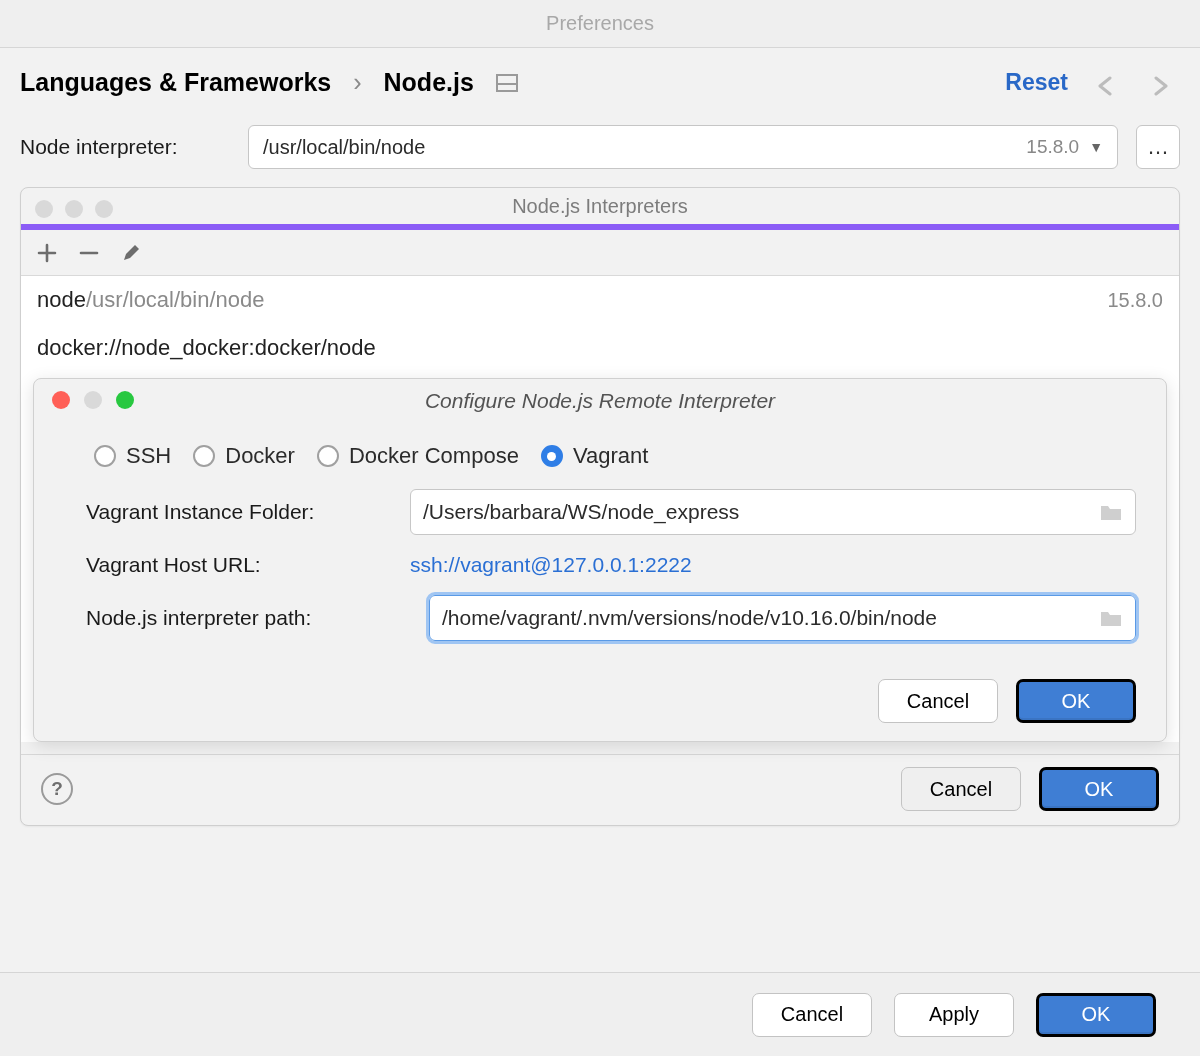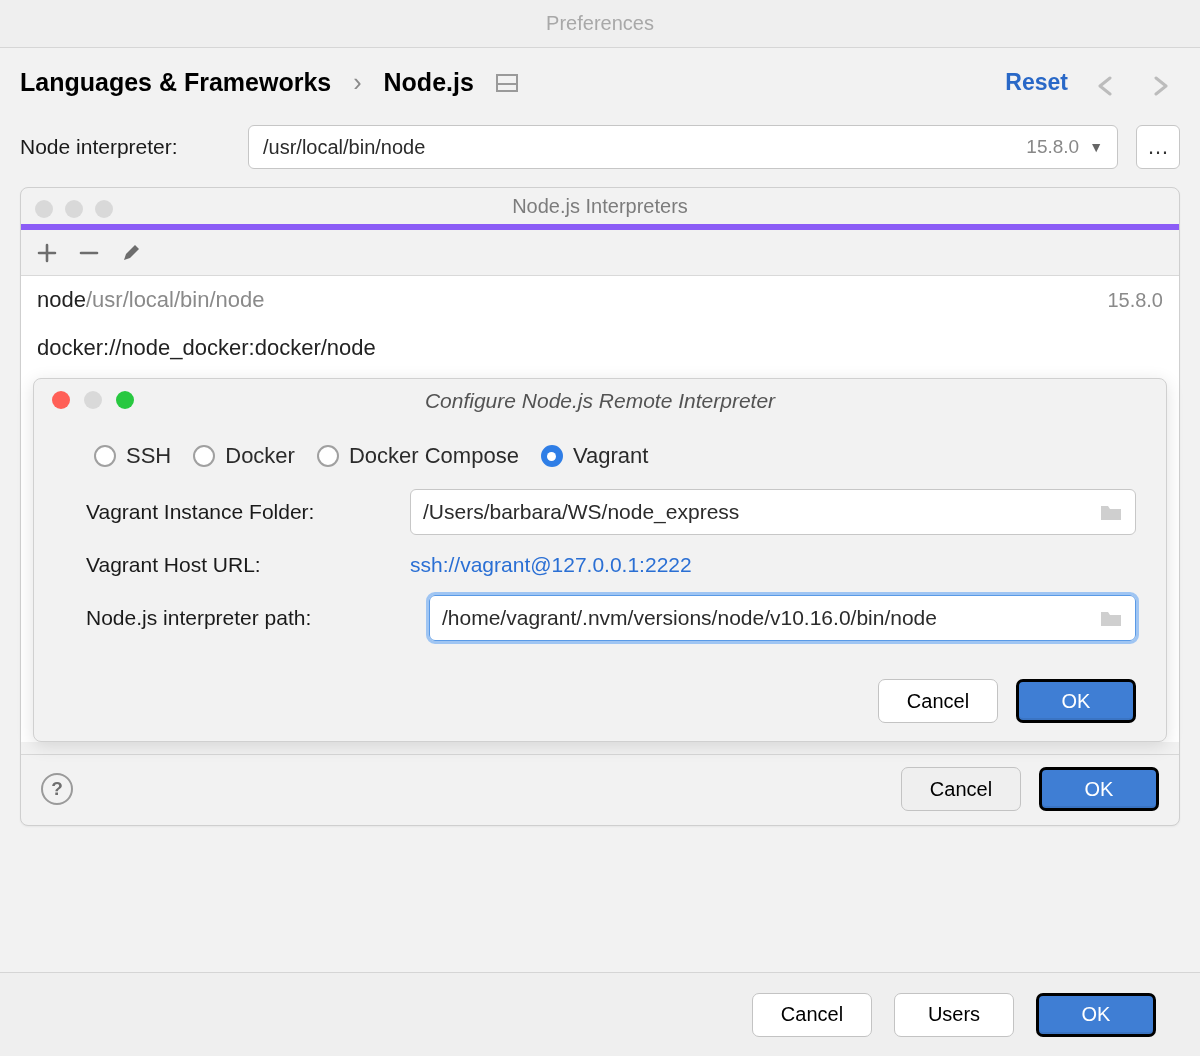--- a/index.html
+++ b/index.html
@@ -281,15 +281,15 @@
     <div class="help-circle">?</div>
     <div style="display:flex; gap:18px;">
       <button class="btn" style="background:#efefef;">Cancel</button>
       <button class="btn primary">OK</button>
     </div>
   </div>
 </div>
 
 <div class="main-footer">
   <button class="btn">Cancel</button>
-  <button class="btn">Users</button>
+  <button class="btn">Apply</button>
   <button class="btn primary">OK</button>
 </div>
 
 </body></html>

